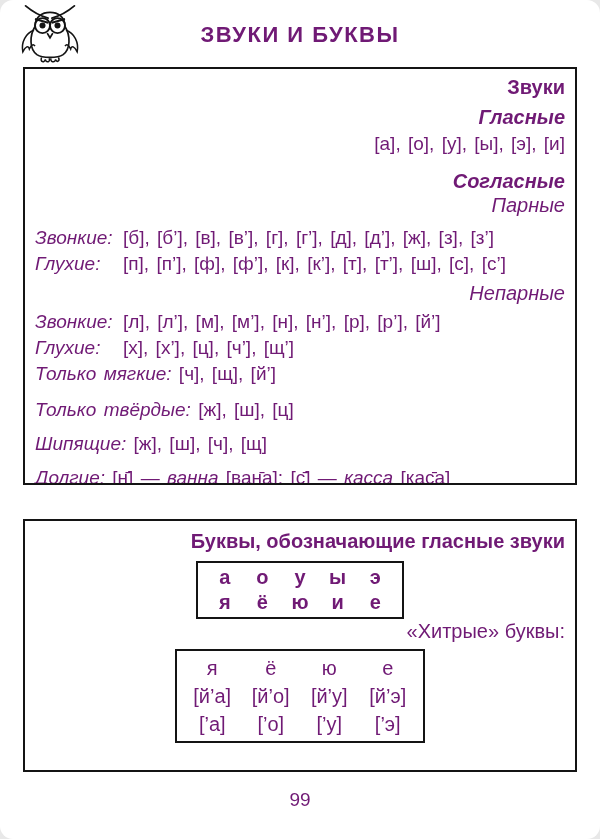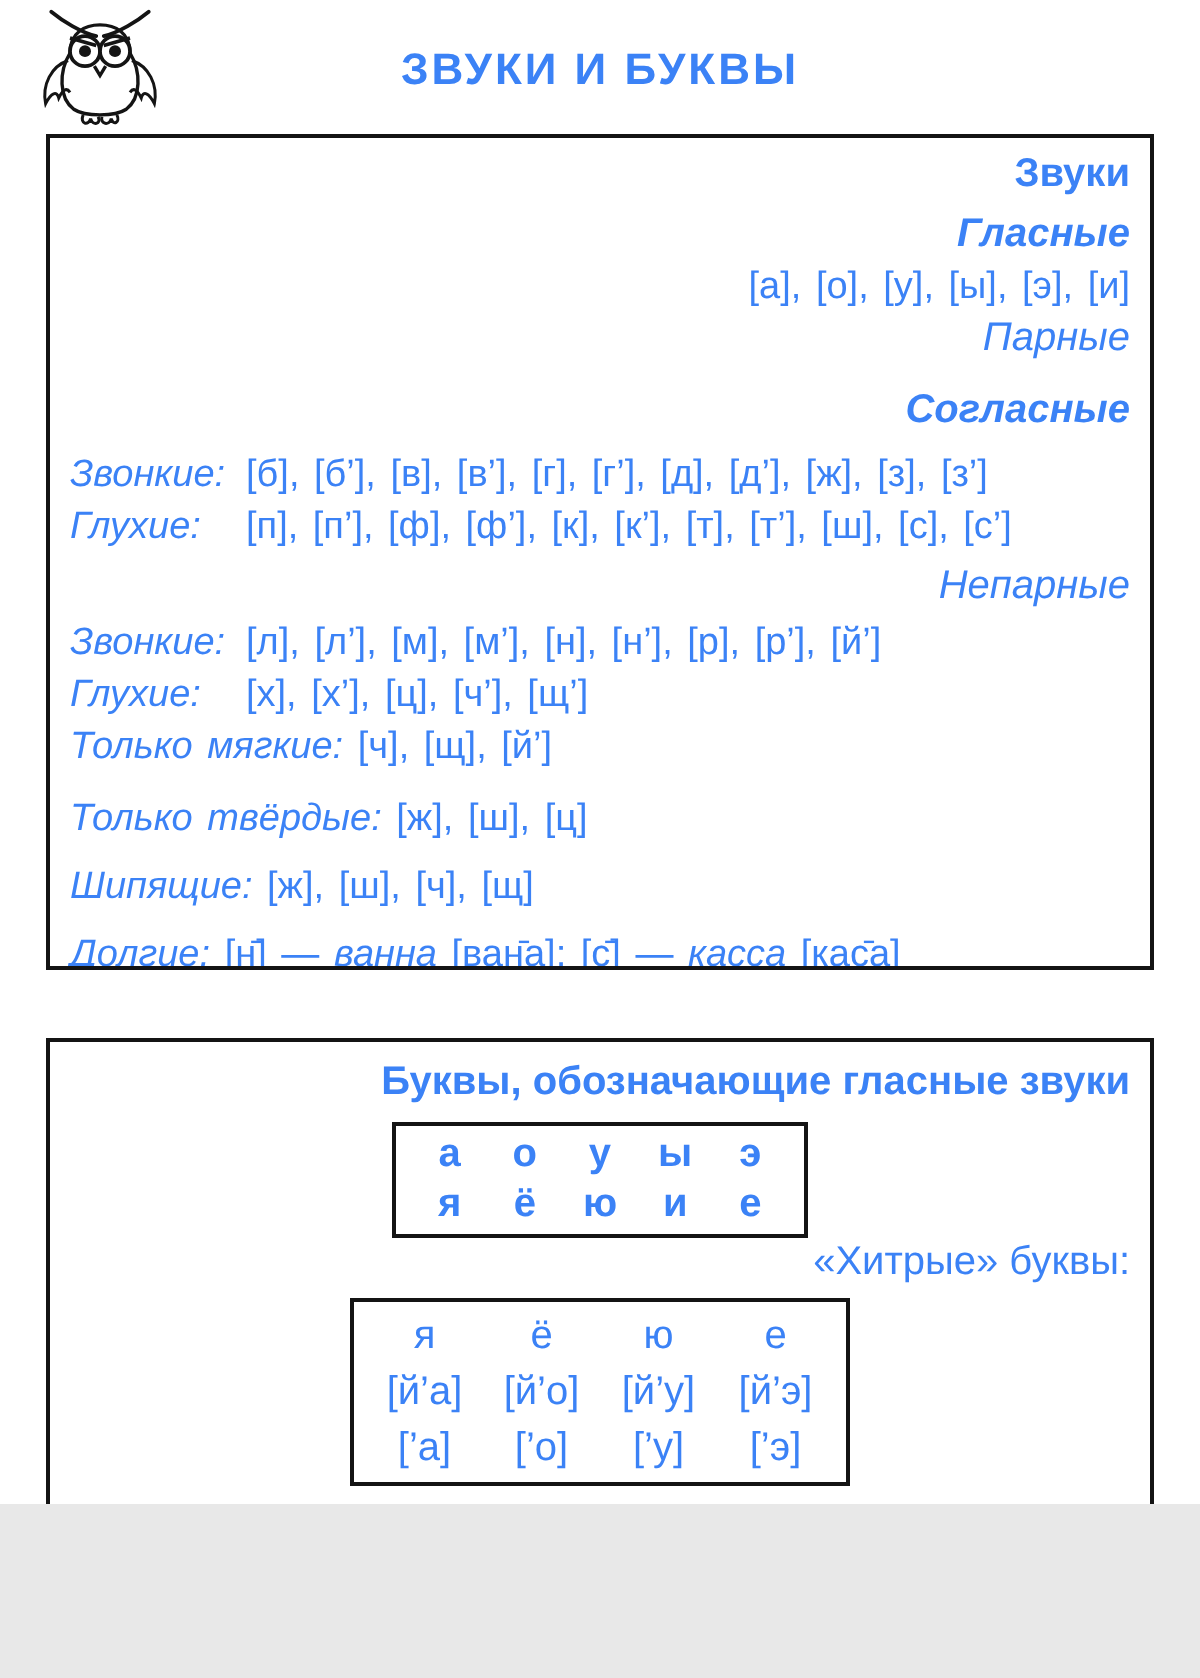--- a/index.html
+++ b/index.html
@@ -1,23 +1,24 @@
 <!DOCTYPE html>
 <html><head>
 <meta charset="utf-8">
 <style>
   html,body { margin:0; padding:0; background:#e8e8e8; }
   .page {
     position:relative;
-    width:600px; height:752px;
+    width:600px; height:839px;
     margin:0 auto;
     background:#ffffff;
-    color:#3b82f6;
+    color:#701a75;
     font-family:"Liberation Sans", sans-serif;
     overflow:hidden;
+    border-radius:13px;
   }
   
   .header { position:relative; height:67px; }
   .owl {
     position:absolute; left:16px; top:4px;
     width:68px; height:60px;
   }
   .main-title {
     text-align:center;
     padding-top:22px;
@@ -119,22 +120,22 @@
     </svg>
     <div class="main-title">ЗВУКИ И БУКВЫ</div>
   </div>
 
   <div class="box box1">
     <div class="c b h20">Звуки</div>
 
     <div class="c bi h20 mt6">Гласные</div>
     <div class="c line mt2">[а], [о], [у], [ы], [э], [и]</div>
 
+    <div class="c bi h20 mt12">Согласные</div>
     <div class="c i h20">Парные</div>
-    <div class="c bi h20 mt12">Согласные</div>
 
     <div class="line mt8">
       <span class="lbl">Звонкие:</span><span>[б], [б’], [в], [в’], [г], [г’], [д], [д’], [ж], [з], [з’]</span>
     </div>
     <div class="line">
       <span class="lbl">Глухие:</span><span>[п], [п’], [ф], [ф’], [к], [к’], [т], [т’], [ш], [с], [с’]</span>
     </div>
 
     <div class="c i h20 mt4">Непарные</div>
 

